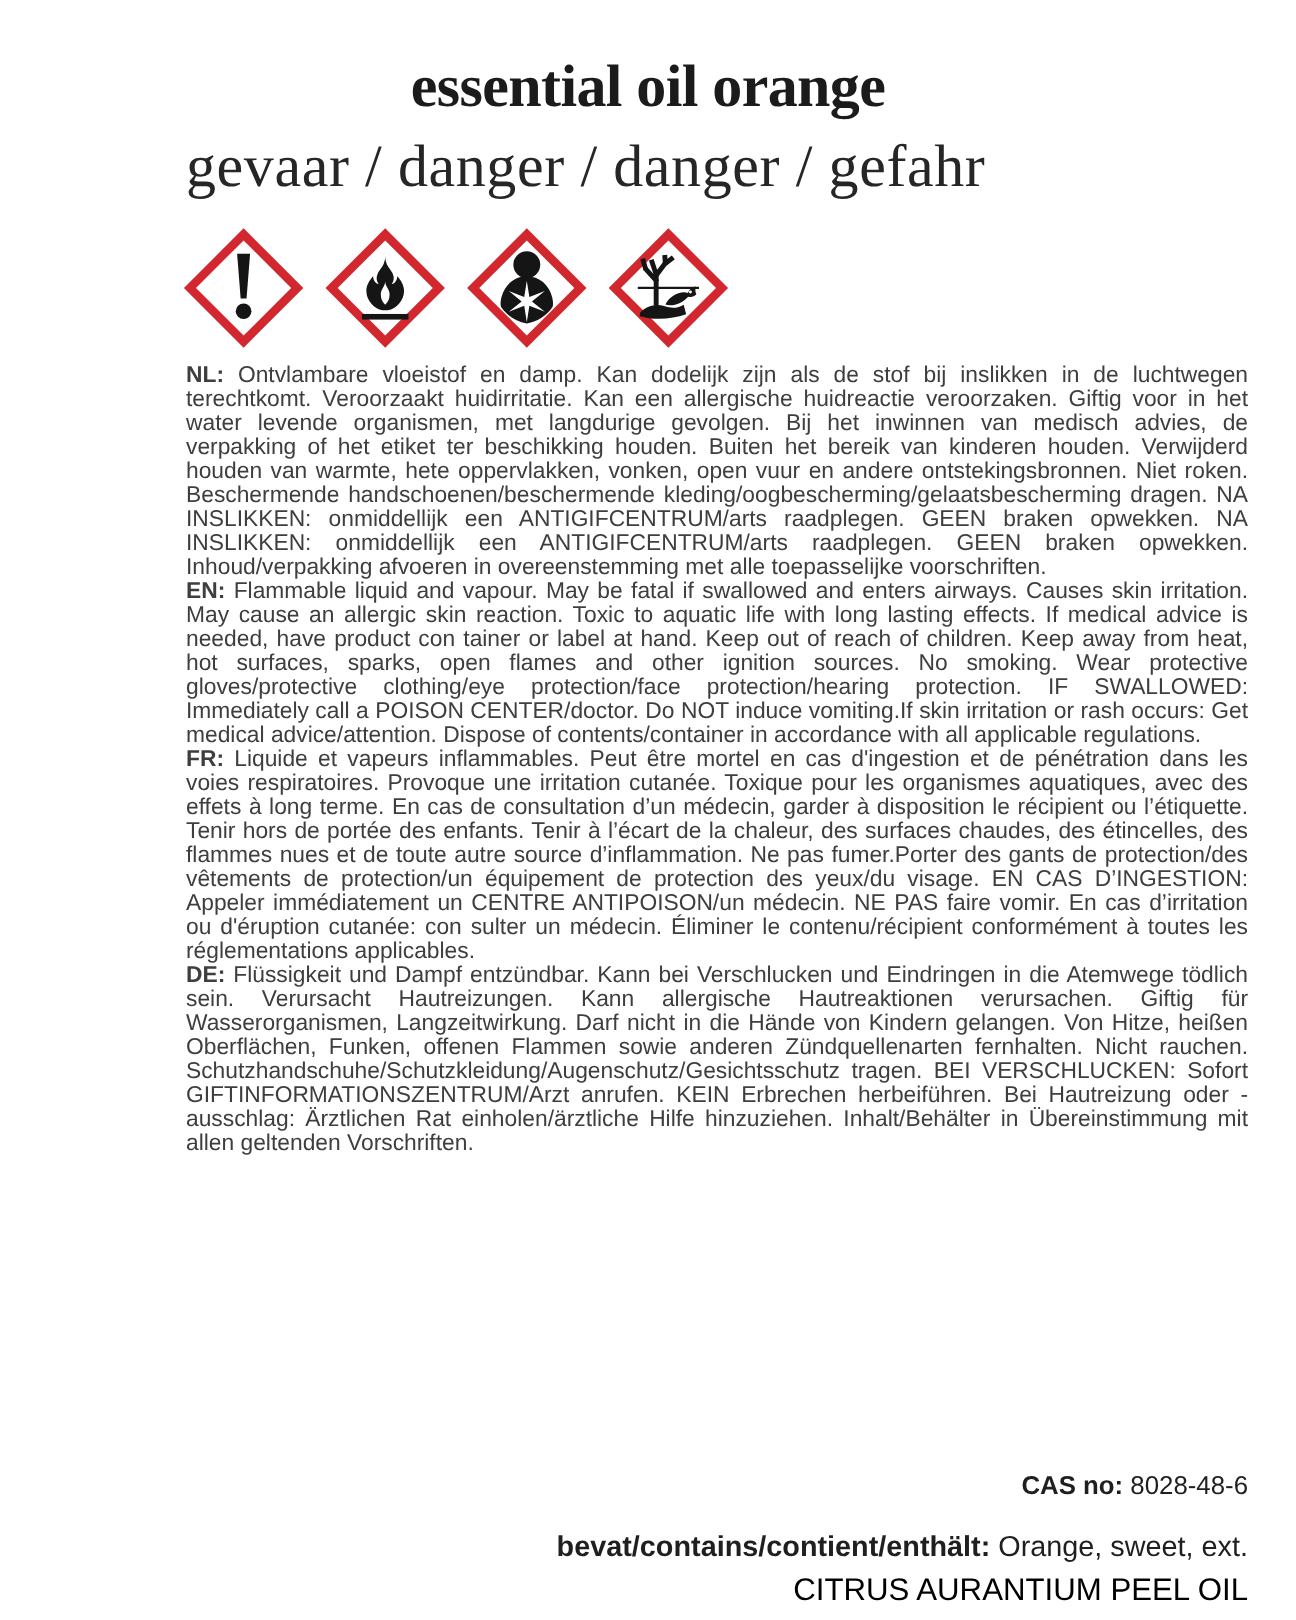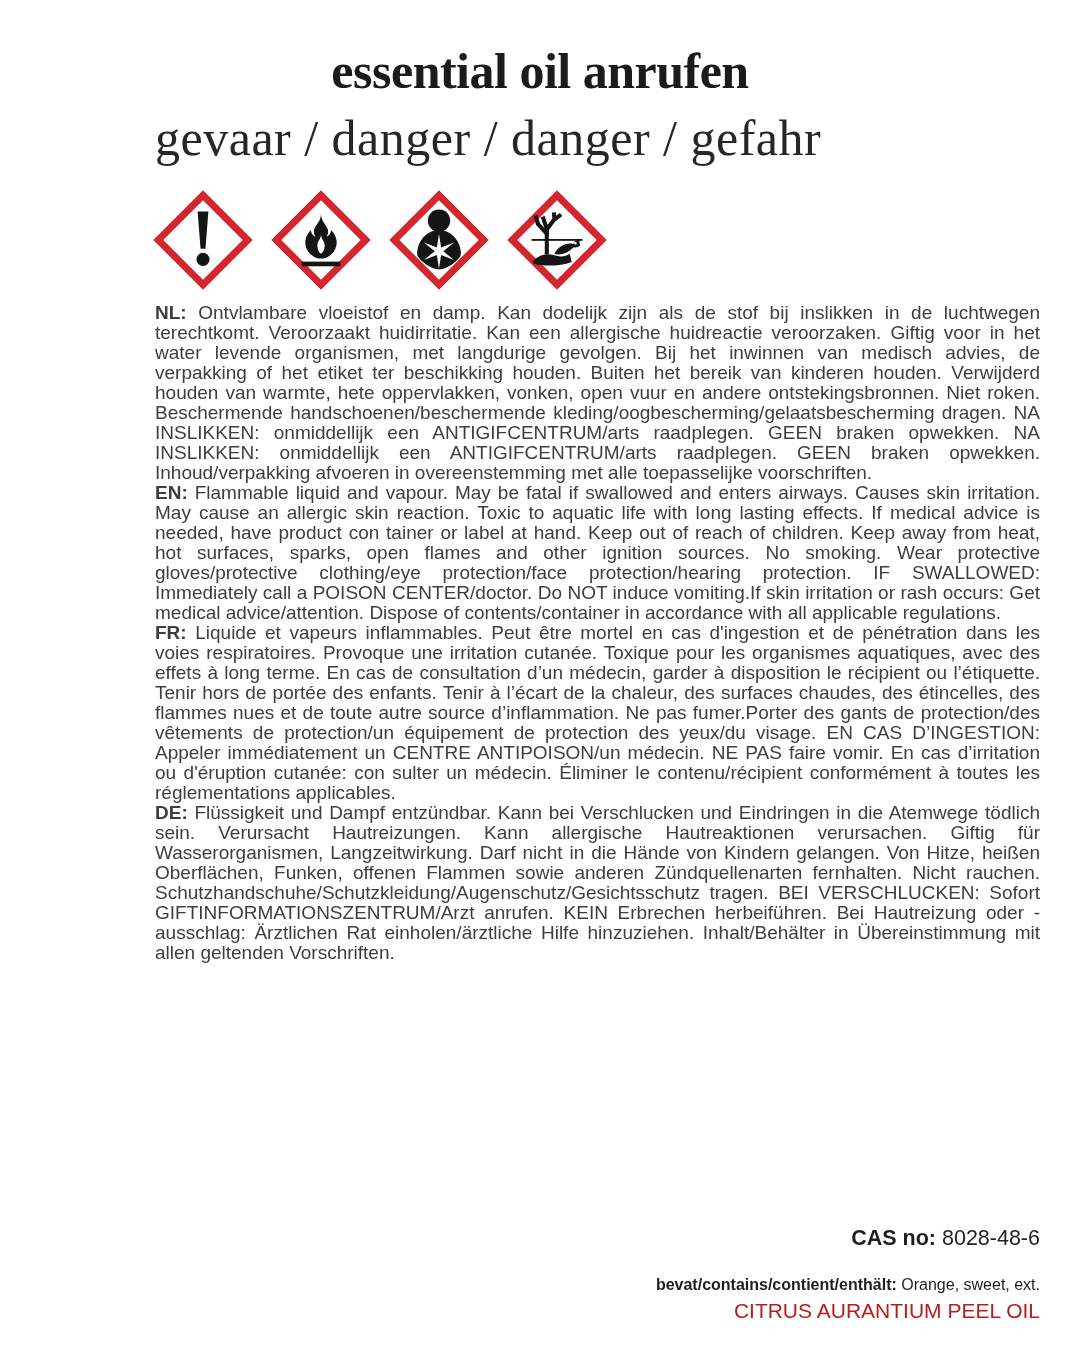--- a/index.html
+++ b/index.html
@@ -53,30 +53,30 @@
   .body-text b { color: var(--body-ink); }
   .footer {
     position: absolute;
     left: 155px;
     right: 40px;
     top: 1226px;
     color: #1f1f1f;
     text-align: right;
   }
   .cas-line { font-size: 21.5px; }
-  .contains-line { margin-top: 25px; font-size: 16px; }
-  .inci-line { margin-top: 5px; font-size: 21px; color: #b91c1c; }
+  .contains-line { margin-top: 25px; font-size: 24px; }
+  .inci-line { margin-top: 5px; font-size: 26px; color: #000000; }
   .footer b { font-weight: 700; }
 </style>
 </head>
 <body>
 
 <div class="page">
 
-  <h1 class="title">essential oil anrufen</h1>
+  <h1 class="title">essential oil orange</h1>
 
   <div class="signal">gevaar / danger / danger / gefahr</div>
 
   <div class="picto-row">
 
     <div class="picto">
       <svg viewBox="0 0 100 100" xmlns="http://www.w3.org/2000/svg">
         <rect class="diamond" x="19" y="19" width="62" height="62" transform="rotate(45 50 50)"></rect>
         <path class="sym" d="M44.7 22 L55.3 22 L52.4 58.5 L47.6 58.5 Z"></path>
         <circle class="sym" cx="50" cy="69" r="6.4"></circle>

